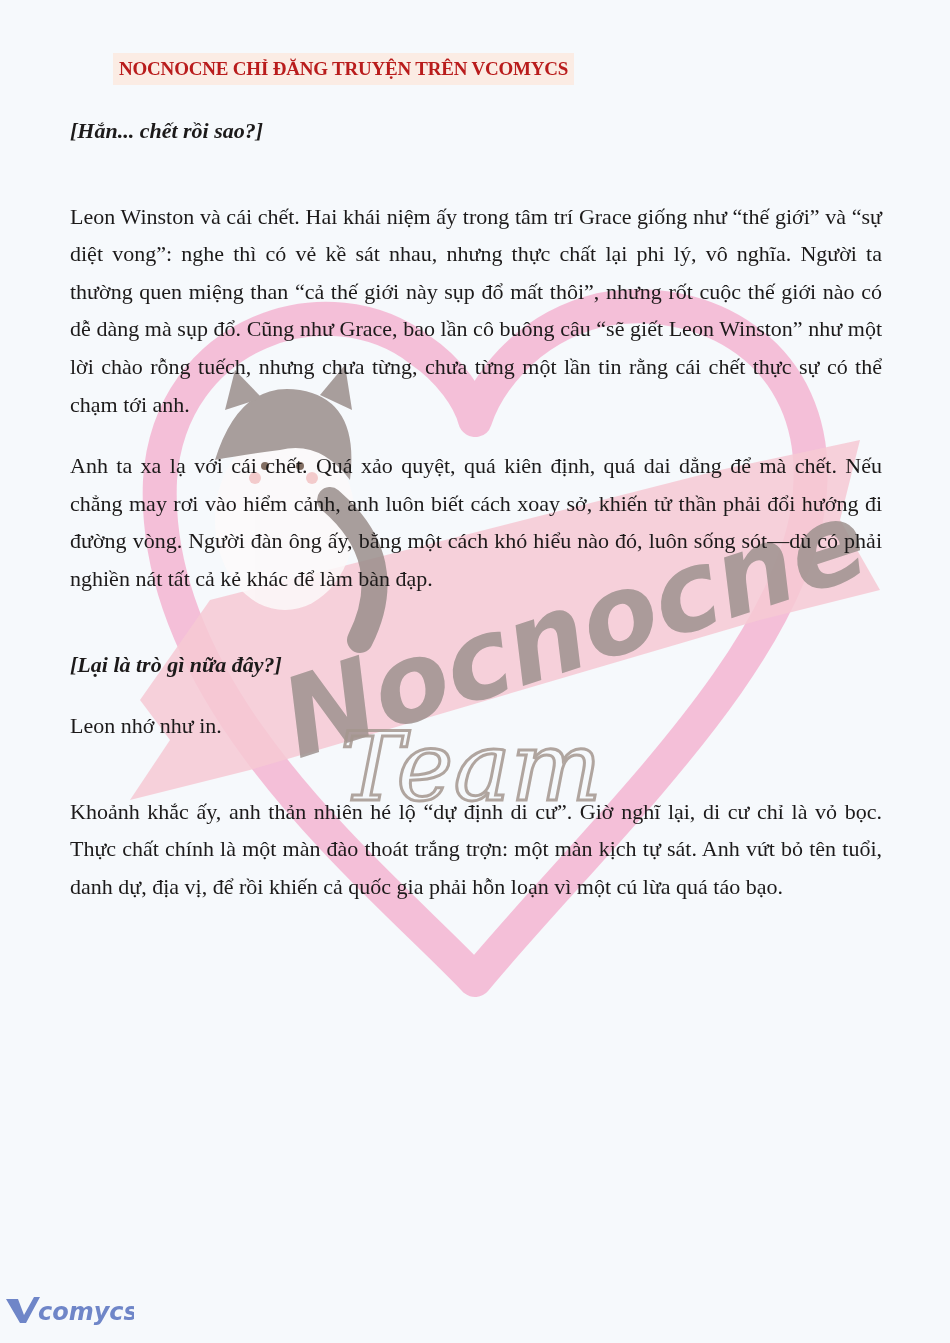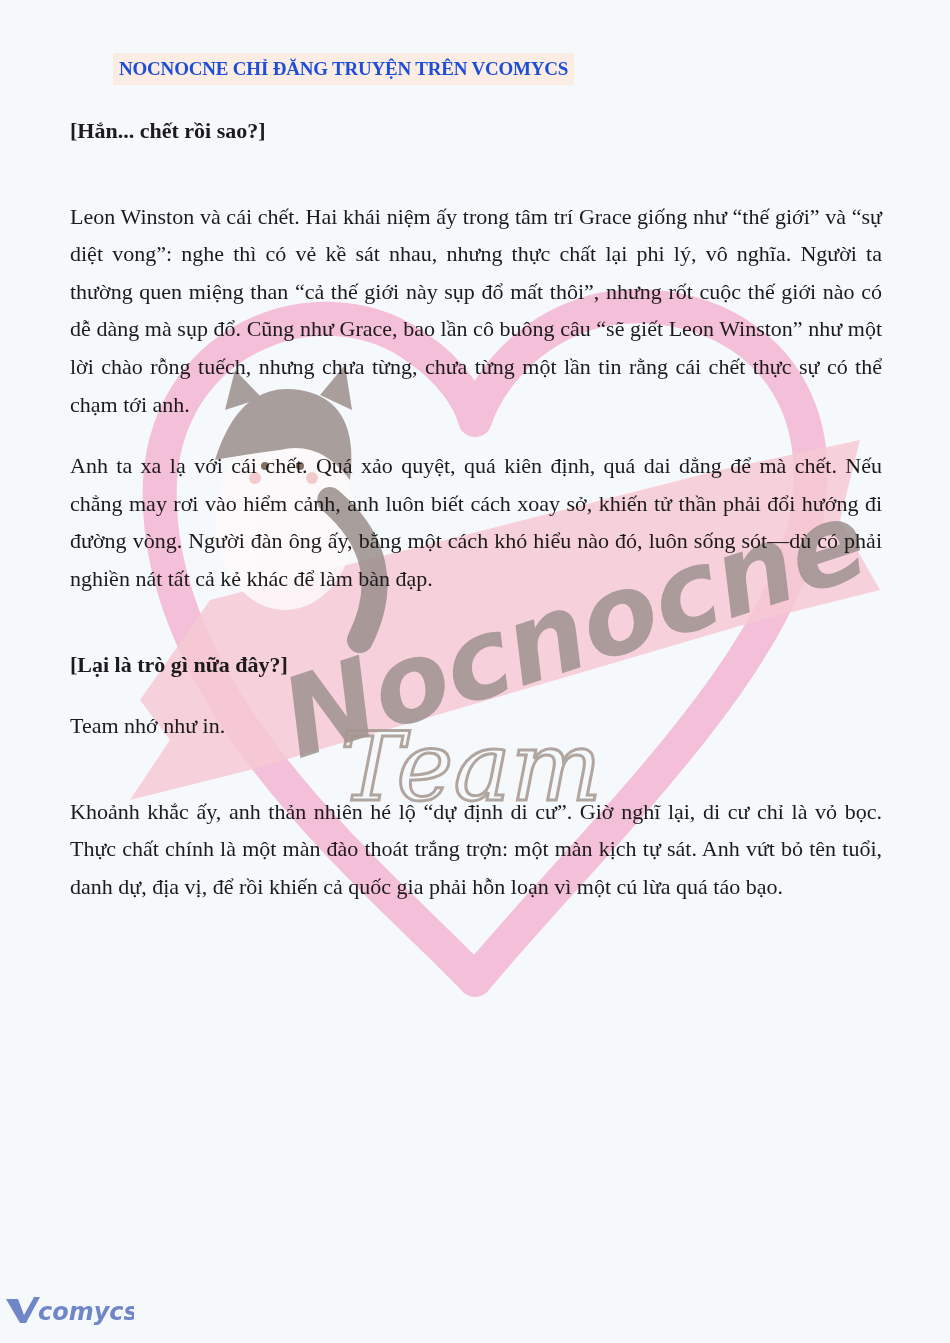--- a/index.html
+++ b/index.html
@@ -10,25 +10,25 @@
       font-family: "Liberation Serif", "DejaVu Serif", serif;
       color: #1c1a1a;
     }
     .page { position: absolute; inset: 0; }
     .watermark { position: absolute; left: 0; top: 0; width: 950px; height: 1343px; pointer-events: none; z-index: 0; }
     .header-banner {
       position: absolute; left: 113px; top: 53px; height: 32px;
       padding: 0 6px; background: #fbece4;
       display: flex; align-items: center;
       font-family: "Liberation Serif", serif; font-weight: bold;
-      font-size: 19px; color: #1d4ed8; letter-spacing: -0.2px; z-index: 2;
+      font-size: 19px; color: #b91c1c; letter-spacing: -0.2px; z-index: 2;
     }
     .content { position: absolute; left: 70px; top: 112px; width: 812px; z-index: 2; }
     .para { margin: 0; font-size: 22px; line-height: 37.6px; text-align: justify; }
-    .para.italic { font-weight: bold; }
+    .para.italic { font-style: italic; font-weight: bold; }
     .p-gap { height: 24px; }
     .footer-logo { position: absolute; left: 4px; top: 1293px; z-index: 2; }
   </style>
 </head>
 <body>
 
 <div class="page">
 
   <svg class="watermark" viewBox="0 0 950 1343">
 
@@ -57,21 +57,21 @@
     <p class="para italic">[Hắn... chết rồi sao?]</p>
     <div class="p-gap"></div>
     <div class="p-gap"></div>
     <p class="para">Leon Winston và cái chết. Hai khái niệm ấy trong tâm trí Grace giống như “thế giới” và “sự diệt vong”: nghe thì có vẻ kề sát nhau, nhưng thực chất lại phi lý, vô nghĩa. Người ta thường quen miệng than “cả thế giới này sụp đổ mất thôi”, nhưng rốt cuộc thế giới nào có dễ dàng mà sụp đổ. Cũng như Grace, bao lần cô buông câu “sẽ giết Leon Winston” như một lời chào rỗng tuếch, nhưng chưa từng, chưa từng một lần tin rằng cái chết thực sự có thể chạm tới anh.</p>
     <div class="p-gap"></div>
     <p class="para">Anh ta xa lạ với cái chết. Quá xảo quyệt, quá kiên định, quá dai dẳng để mà chết. Nếu chẳng may rơi vào hiểm cảnh, anh luôn biết cách xoay sở, khiến tử thần phải đổi hướng đi đường vòng. Người đàn ông ấy, bằng một cách khó hiểu nào đó, luôn sống sót—dù có phải nghiền nát tất cả kẻ khác để làm bàn đạp.</p>
     <div class="p-gap"></div>
     <div class="p-gap"></div>
     <p class="para italic">[Lại là trò gì nữa đây?]</p>
     <div class="p-gap"></div>
-    <p class="para">Team nhớ như in.</p>
+    <p class="para">Leon nhớ như in.</p>
     <div class="p-gap"></div>
     <div class="p-gap"></div>
     <p class="para">Khoảnh khắc ấy, anh thản nhiên hé lộ “dự định di cư”. Giờ nghĩ lại, di cư chỉ là vỏ bọc. Thực chất chính là một màn đào thoát trắng trợn: một màn kịch tự sát. Anh vứt bỏ tên tuổi, danh dự, địa vị, để rồi khiến cả quốc gia phải hỗn loạn vì một cú lừa quá táo bạo.</p>
   </div>
 
   <div class="footer-logo">
     <svg width="130" height="36" viewBox="0 0 130 36">
       <path d="M2 6 L 14 6 L 20 22 L 30 4 L 36 4 L 22 30 L 16 30 Z" fill="#6f86c8"></path>
       <text x="34" y="27" font-family="DejaVu Sans, sans-serif" font-weight="bold" font-style="italic" font-size="24" fill="#6f86c8">comycs</text>
     </svg>

